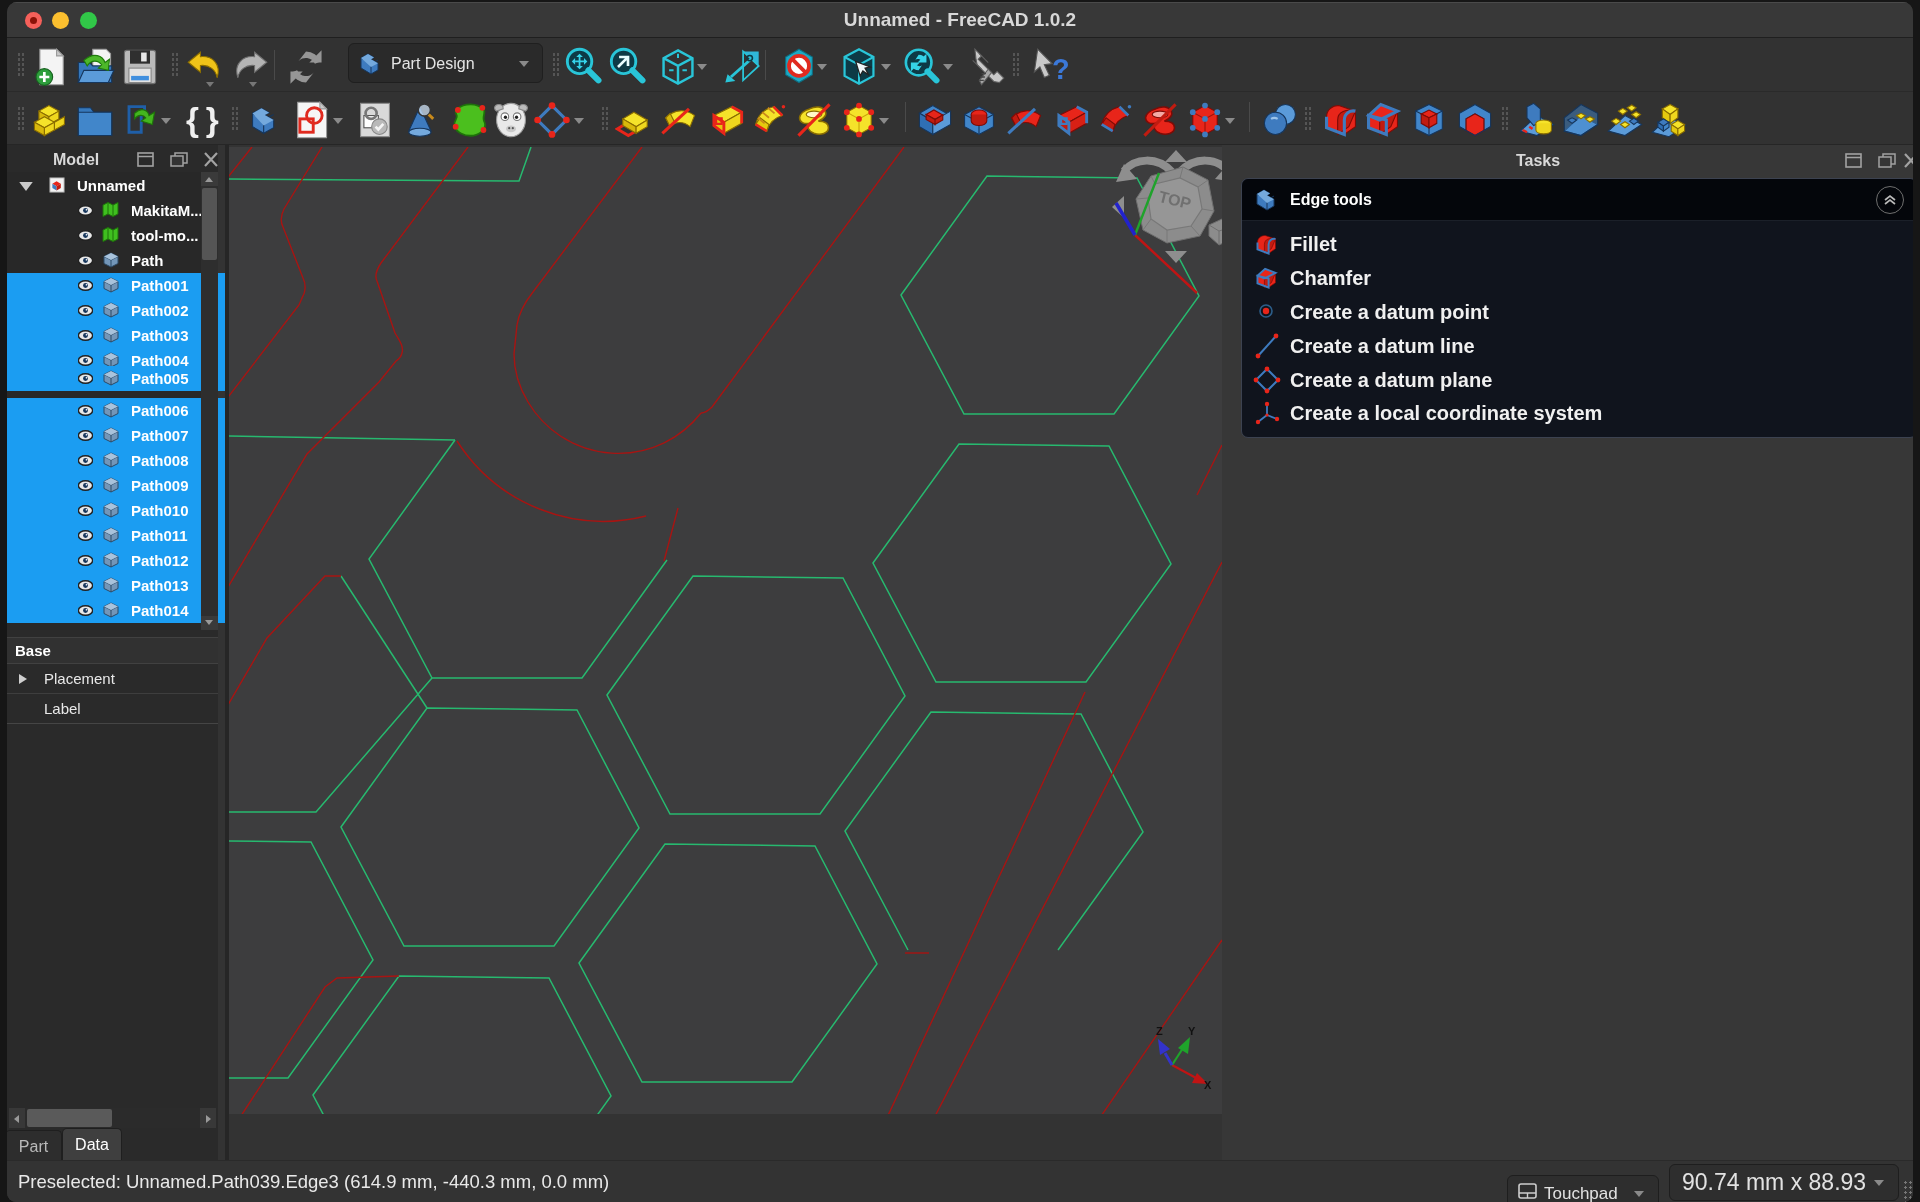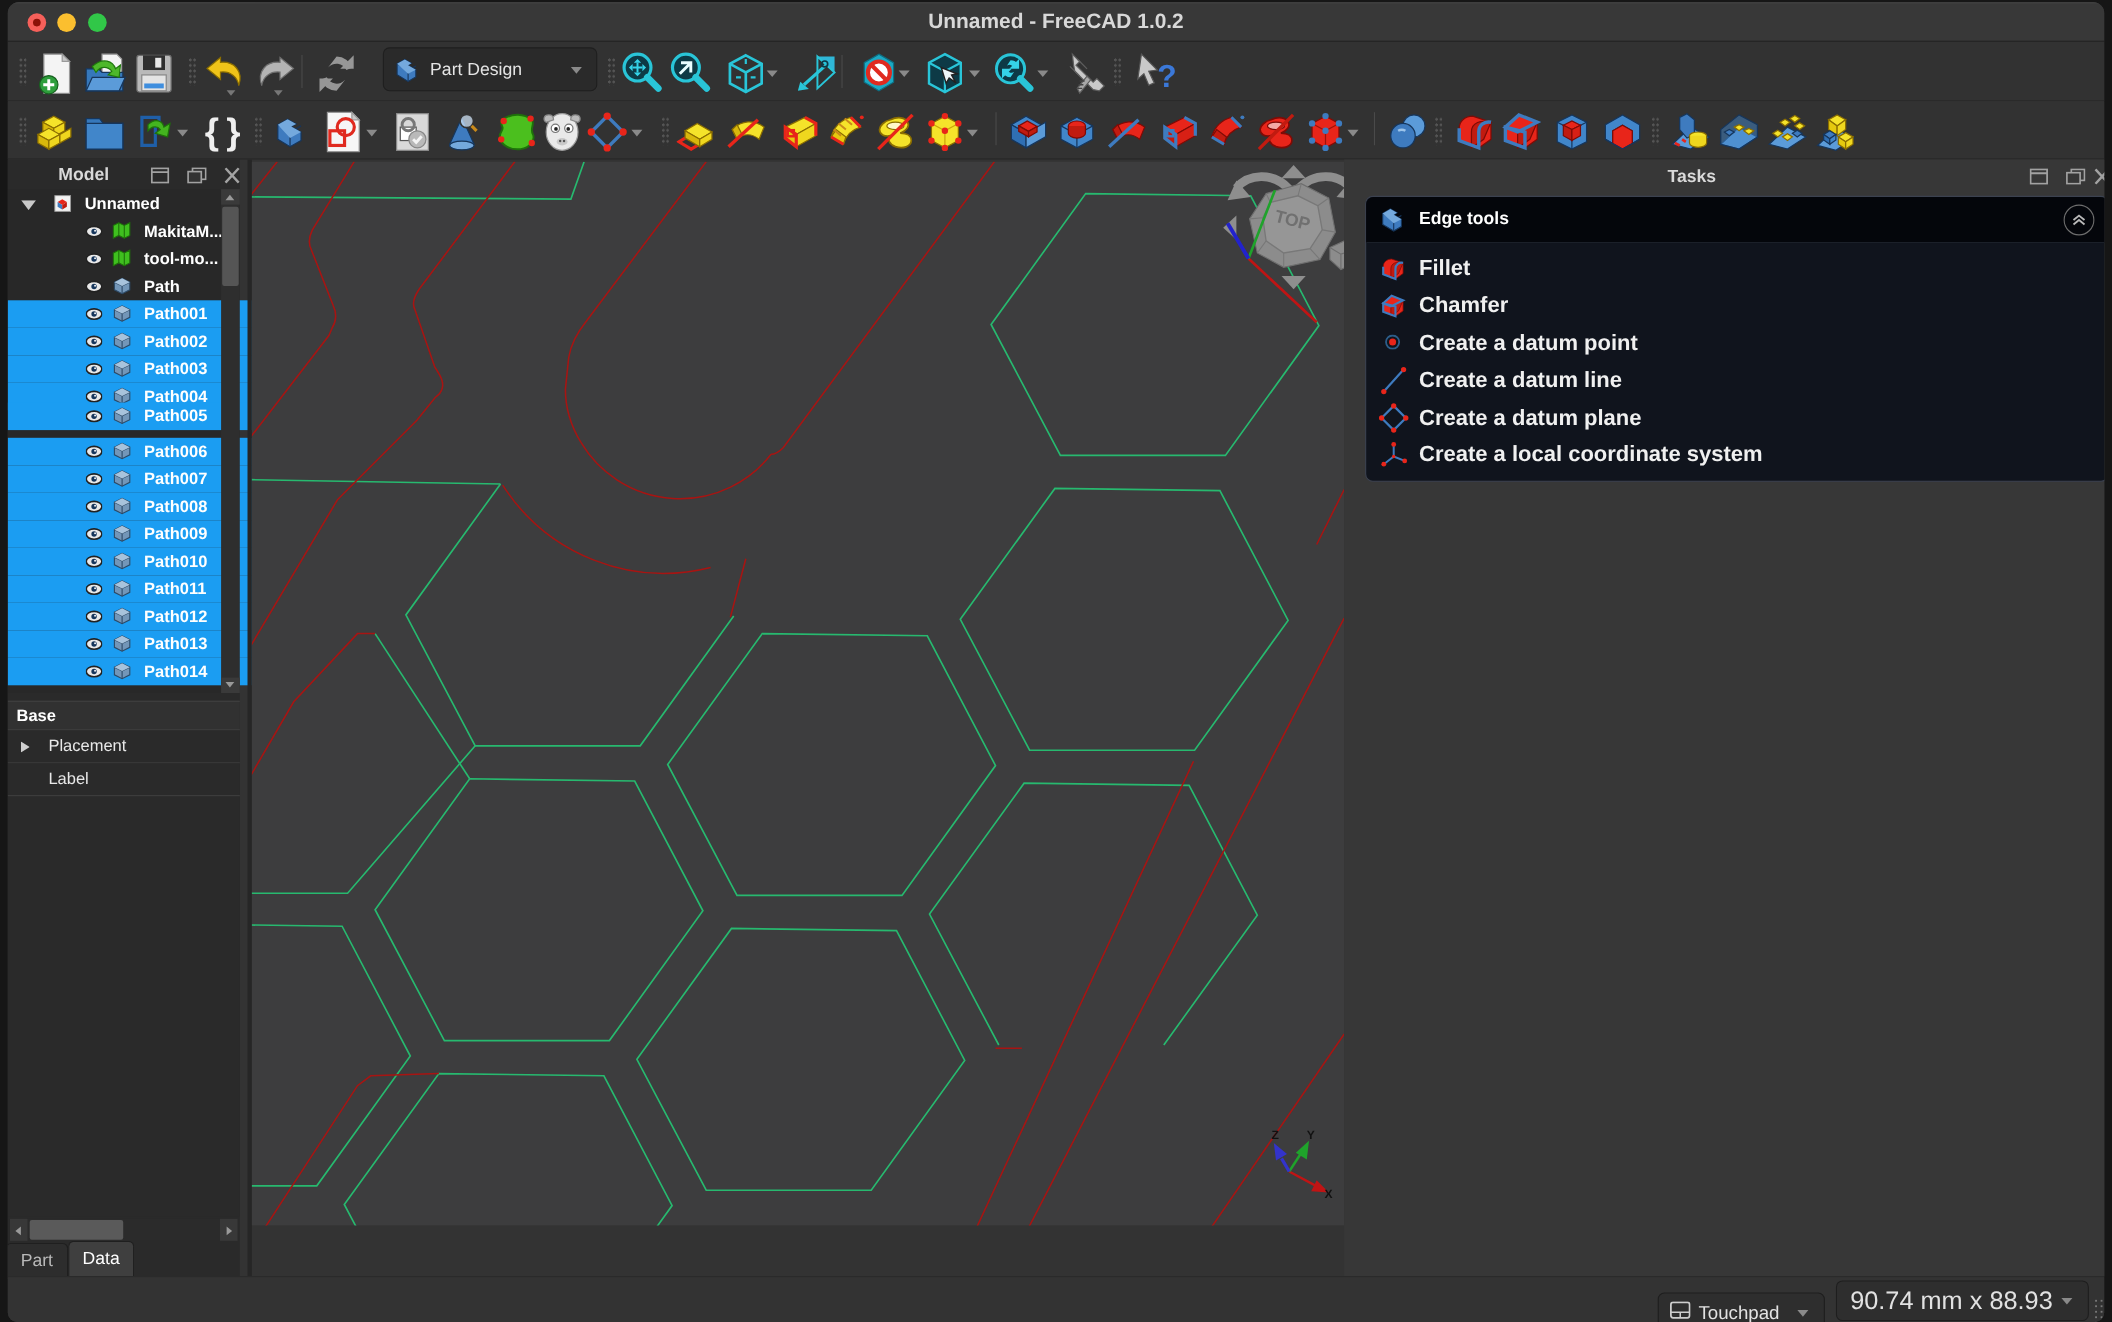--- a/index.html
+++ b/index.html
@@ -822,15 +822,16 @@
           <rect x="1" y="1" width="17" height="14" rx="2" fill="none" stroke="#cdcdcd" stroke-width="1.6"></rect>
           <path d="M1 10h17M9.5 10v5" stroke="#cdcdcd" stroke-width="1.4"></path>
         </svg>
       <span style="position:absolute;left:36px;line-height:35px;font-size:17px;color:#e2e2e2;">Touchpad</span>
       <div class="caret" style="left:126px;top:15px;"></div>
     </div>
     <div style="position:absolute;left:1662px;top:3px;width:228px;height:35px;background:#2e2e2e;border:1px solid #1e1e1e;border-radius:6px;">
       <span style="position:absolute;left:12px;line-height:35px;font-size:23px;color:#e2e2e2;">90.74 mm x 88.93 mm</span>
       <div class="caret" style="left:204px;top:15px;"></div>
     </div>
+    <div style="position:absolute;left:11px;top:0;line-height:42px;">Preselected: Unnamed.Path039.Edge3 (614.9 mm, -440.3 mm, 0.0 mm)</div>
   </div>
   <div style="position:absolute;left:1896px;top:1178px;width:22px;height:22px;background-image:radial-gradient(circle,#777 1px,transparent 1.3px);background-size:5px 5px;border-bottom-right-radius:10px;"></div>
 </div>
 
 </body></html>

